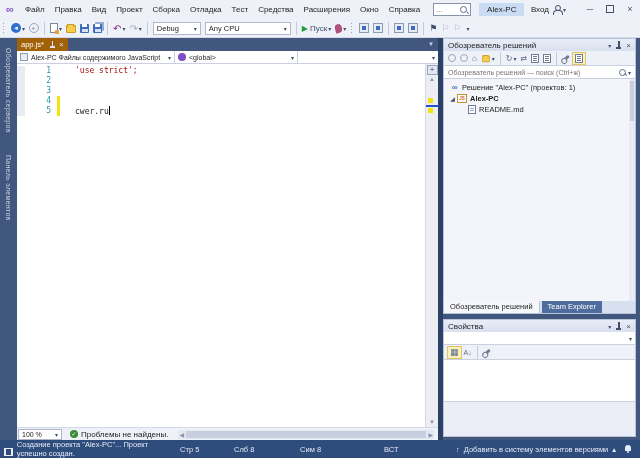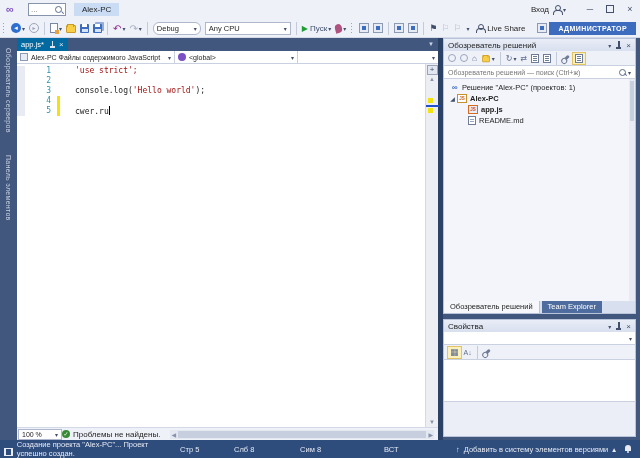--- a/index.html
+++ b/index.html
@@ -42,39 +42,39 @@
   .i-folder { position:relative; width:10px; height:8px; background:#F7CE46; border:1px solid #C89B2A; border-radius:1px; margin-top:2px; }
   .i-folder::before { content:""; position:absolute; left:0; top:-2.5px; width:5px; height:2px; background:#F7CE46; border:1px solid #C89B2A; border-bottom:none; }
   .i-floppy { position:relative; width:9px; height:9px; background:#3B6CC0; border-radius:1px; }
   .i-floppy::before { content:""; position:absolute; left:2px; top:0; width:5px; height:3px; background:#FFF; }
   .i-floppy::after { content:""; position:absolute; left:1.5px; bottom:1px; width:6px; height:3px; background:#D7E2F5; }
   .i-floppy2 { box-shadow:2px -2px 0 #93ABD8; }
   .g-undo { color:#8E2C8E; font-size:10px; }
   .g-redo { color:#A8B1C4; font-size:10px; }
   .combo { height:13px; background:#FFF; border:1px solid #AEB7CB; display:flex; align-items:center; font-size:7.5px; padding:0 3px; color:#1E1E1E; }
   .combo .caret { margin-left:auto; padding-left:4px; }
-  .w-debug { width:48px; margin:0 2px;border-radius:6px; }
+  .w-debug { width:48px; margin:0 2px; }
   .w-cpu { width:86px; margin:0 2px; }
   .play { color:#1E9E35; font-size:8px; margin-right:2px; }
   .g-flame { width:7px; height:9px; background:#B0527F; border-radius:50% 50% 50% 0; transform:rotate(-15deg); }
   .mini-ic { width:10px; height:10px; border:1px solid #8D9AB4; background:#E7EBF4; position:relative; }
   .mini-ic::after { content:""; position:absolute; left:2px; top:2px; width:4px; height:4px; background:#3B6CC0; }
   .g-flag { color:#3E4E6B; font-size:9px; }
   .g-flag-dim { color:#AEB7CB; font-size:9px; }
   .liveshare { display:flex; align-items:center; margin-right:10px; color:#1E1E1E; }
   .admin-badge { background:#3D6CBE; color:#FFF; font-weight:bold; font-size:7px; letter-spacing:.4px; padding:3px 9px; margin-right:4px; }
 
   
   .main { flex:1; display:flex; min-height:0; }
   .left-strip { width:17px; background:#42577E; display:flex; flex-direction:column; align-items:center; padding-top:4px; }
   .side-tab { writing-mode:vertical-rl; color:#C9D2E4; font-size:7px; padding:6px 0; margin-bottom:10px; letter-spacing:.3px; }
 
   .editor-col { width:421px; display:flex; flex-direction:column; background:#FFF; }
   .tab-row { height:13px; background:#42577E; display:flex; align-items:stretch; }
-  .doc-tab { background:#0369a1; color:#FFF; display:flex; align-items:center; padding:0 4px; font-size:7.5px; }
+  .doc-tab { background:#a16207; color:#FFF; display:flex; align-items:center; padding:0 4px; font-size:7.5px; }
   .doc-tab .pin { width:5px; height:7px; position:relative; margin:0 3px 0 6px; }
   .doc-tab .pin::before { content:""; position:absolute; left:2px; top:0; width:1.5px; height:5px; background:#DCE4F2; }
   .doc-tab .pin::after { content:""; position:absolute; left:0; top:5px; width:5px; height:1.5px; background:#DCE4F2; }
   .doc-tab .x { color:#DCE4F2; font-size:8px; margin-left:1px; }
   .tab-row .well-caret { margin-left:auto; color:#C9D2E4; font-size:6px; line-height:13px; padding-right:4px; }
 
   .nav-bar { height:13px; background:#FFF; border-bottom:1px solid #C9D1E1; display:flex; }
   .nav-combo { display:flex; align-items:center; border-right:1px solid #C9D1E1; font-size:7px; padding:0 3px; color:#1E1E1E; }
   .nav-combo .caret { margin-left:auto; padding-left:3px; }
   .nc1 { width:158px; }
@@ -98,21 +98,21 @@
   .vscroll { width:13px; background:#ECEEF4; border-left:1px solid #D3D9E6; display:flex; flex-direction:column; align-items:center; position:relative; }
   .split-btn { width:11px; height:10px; background:#E2E6F0; border:1px solid #9AA5BC; color:#3E4E6B; font-size:8px; line-height:8px; text-align:center; margin:1px 0; }
   .sarrow { color:#8893AB; font-size:6px; line-height:7px; }
   .sarrow.down { position:absolute; bottom:1px; }
   .map-tick { position:absolute; left:2px; width:5px; height:5px; background:#F2E20E; }
   .map-caret { position:absolute; left:0; width:13px; height:2px; background:#2450C8; }
 
   .editor-bottom { height:13px; background:#EFF1F8; border-top:1px solid #D3D9E6; display:flex; align-items:center; }
   .zoom-combo { width:44px; height:11px; background:#FFF; border:1px solid #AEB7CB; display:flex; align-items:center; padding:0 3px; font-size:7px; margin-left:1px; }
   .zoom-combo .caret { margin-left:auto; }
-  .health { display:flex; align-items:center; }
+  .health { display:flex; align-items:center; margin-left:8px; }
   .ok-circle { width:8px; height:8px; border-radius:50%; background:#388A34; color:#FFF; font-size:6px; line-height:8px; text-align:center; margin-right:3px; }
   .hscroll { flex:1; height:9px; margin:0 4px 0 10px; background:#E4E8F1; display:flex; align-items:center; }
   .hscroll .thumb { flex:1; height:7px; background:#C7CEDD; margin:0 1px; }
   .hscroll .harrow { color:#8893AB; font-size:6px; padding:0 1px; }
 
   .v-splitter { width:5px; background:#2C4166; }
 
   .right-col { width:193px; display:flex; flex-direction:column; background:#42577E; }
   .panel-title { height:13px; background:linear-gradient(#E9EDF7,#D8DFEE); border:1px solid #B9C3D9; border-bottom:none; display:flex; align-items:center; padding:0 4px; color:#1E1E1E; }
   .panel-title .t { flex:1; }
@@ -180,20 +180,33 @@
   .i-bell::before { content:""; position:absolute; left:1px; top:0; width:6px; height:6px; background:#E6EBF5; border-radius:50% 50% 10% 10%; }
   .i-bell::after { content:""; position:absolute; left:3px; top:6.5px; width:2px; height:2px; background:#E6EBF5; border-radius:50%; }
 </style>
 </head>
 <body>
 
 <div class="app">
 
   <div class="titlebar">
     <span class="vs-logo">∞</span>
+    <div class="menus" id="menus">
+        <div class="menu-item">Файл</div>
+        <div class="menu-item">Правка</div>
+        <div class="menu-item">Вид</div>
+        <div class="menu-item">Проект</div>
+        <div class="menu-item">Сборка</div>
+        <div class="menu-item">Отладка</div>
+        <div class="menu-item">Тест</div>
+        <div class="menu-item">Средства</div>
+        <div class="menu-item">Расширения</div>
+        <div class="menu-item">Окно</div>
+        <div class="menu-item">Справка</div>
+      </div>
     <div class="qsearch">
       <span class="dots">...</span>
       <span class="i-search"></span>
     </div>
     <span class="machine-chip">Alex-PC</span>
     <div class="tb-right">
       <div class="signin">
         <span class="lbl">Вход</span>
         <span class="i-person"></span>
         <span class="caret">▾</span>
@@ -275,27 +288,20 @@
       </span>
     <span class="tbtn">
         <span class="g-flag-dim">⚐</span>
       </span>
     <span class="tbtn">
         <span class="g-flag-dim">⚐</span>
       </span>
     <span class="tbtn">
         <span class="caret">▾</span>
       </span>
-    <div style="margin-left:auto; display:flex; align-items:center;">
-      <span class="liveshare"><span class="i-person"></span>&nbsp;<span>Live Share</span></span>
-      <span class="tbtn">
-          <span class="mini-ic"></span>
-        </span>
-      <span class="admin-badge">АДМИНИСТРАТОР</span>
-    </div>
   </div>
 
   <div class="main">
 
     <div class="left-strip">
       <div id="left-tabs" style="display:flex;flex-direction:column;align-items:center;">
           <div class="side-tab">Обозреватель серверов</div>
           <div class="side-tab">Панель элементов</div>
         </div>
     </div>
@@ -338,21 +344,20 @@
             <div class="code-line">
               <span class="bp-margin"></span>
               <span class="ln">2</span>
               <span class="chg"></span>
               <span class="code-text"></span>
             </div>
             <div class="code-line">
               <span class="bp-margin"></span>
               <span class="ln">3</span>
               <span class="chg"></span>
-              <span class="code-text"><span class="tok-plain">console.log(</span><span class="tok-string">'Hello world'</span><span class="tok-plain">);</span></span>
             </div>
             <div class="code-line">
               <span class="bp-margin"></span>
               <span class="ln">4</span>
               <span class="chg on"></span>
               <span class="code-text"></span>
             </div>
             <div class="code-line">
               <span class="bp-margin"></span>
               <span class="ln">5</span>
@@ -441,25 +446,20 @@
               <span class="ticon ticon-solution">∞</span>
               <span class="tlabel">Решение "Alex-PC" (проектов: 1)</span>
             </div>
             <div class="tree-row" style="padding-left: 4px;">
               <span class="expander exp-slot">◢</span>
               <span class="ticon badge-js">JS</span>
               <span class="tlabel bold">Alex-PC</span>
             </div>
             <div class="tree-row" style="padding-left: 15px;">
               <span class="expander exp-slot"></span>
-              <span class="ticon badge-js orange">JS</span>
-              <span class="tlabel bold">app.js</span>
-            </div>
-            <div class="tree-row" style="padding-left: 15px;">
-              <span class="expander exp-slot"></span>
               <span class="ticon g-page"></span>
               <span class="tlabel">README.md</span>
             </div>
           </div>
         <div class="sol-tabs" id="sol-tabs">
             <div class="sol-tab active">Обозреватель решений</div>
             <div class="sol-tab inactive">Team Explorer</div>
           </div>
       </div>
 

